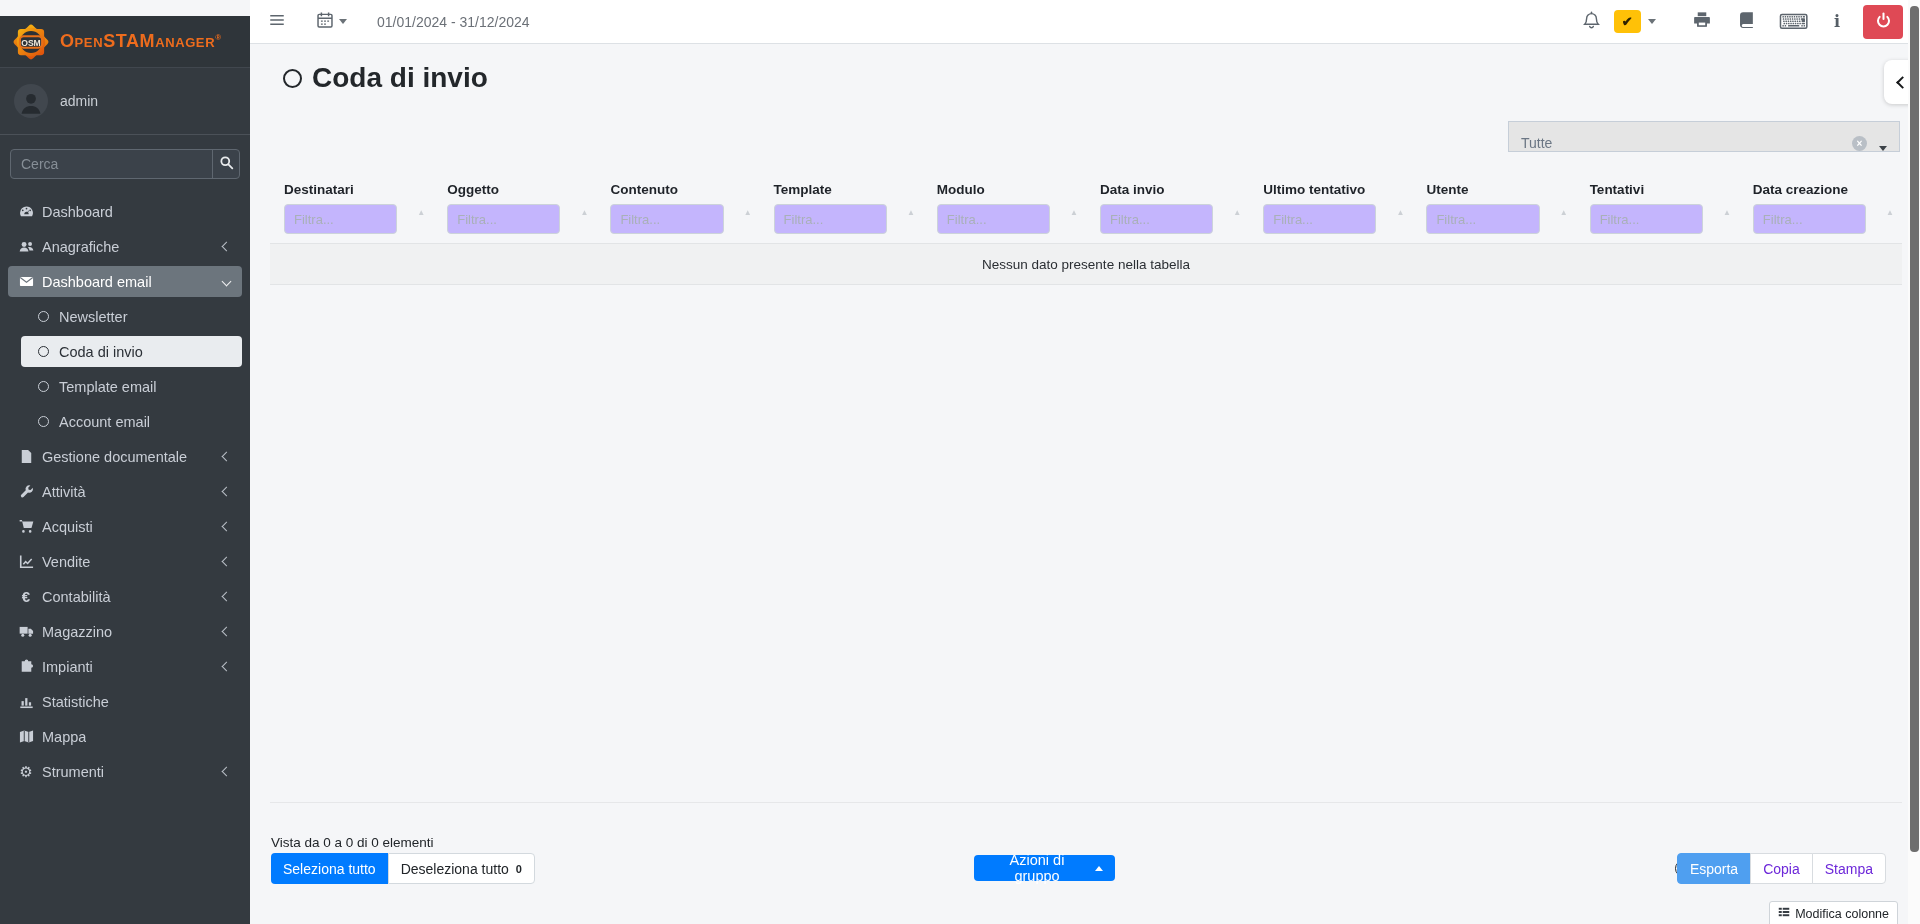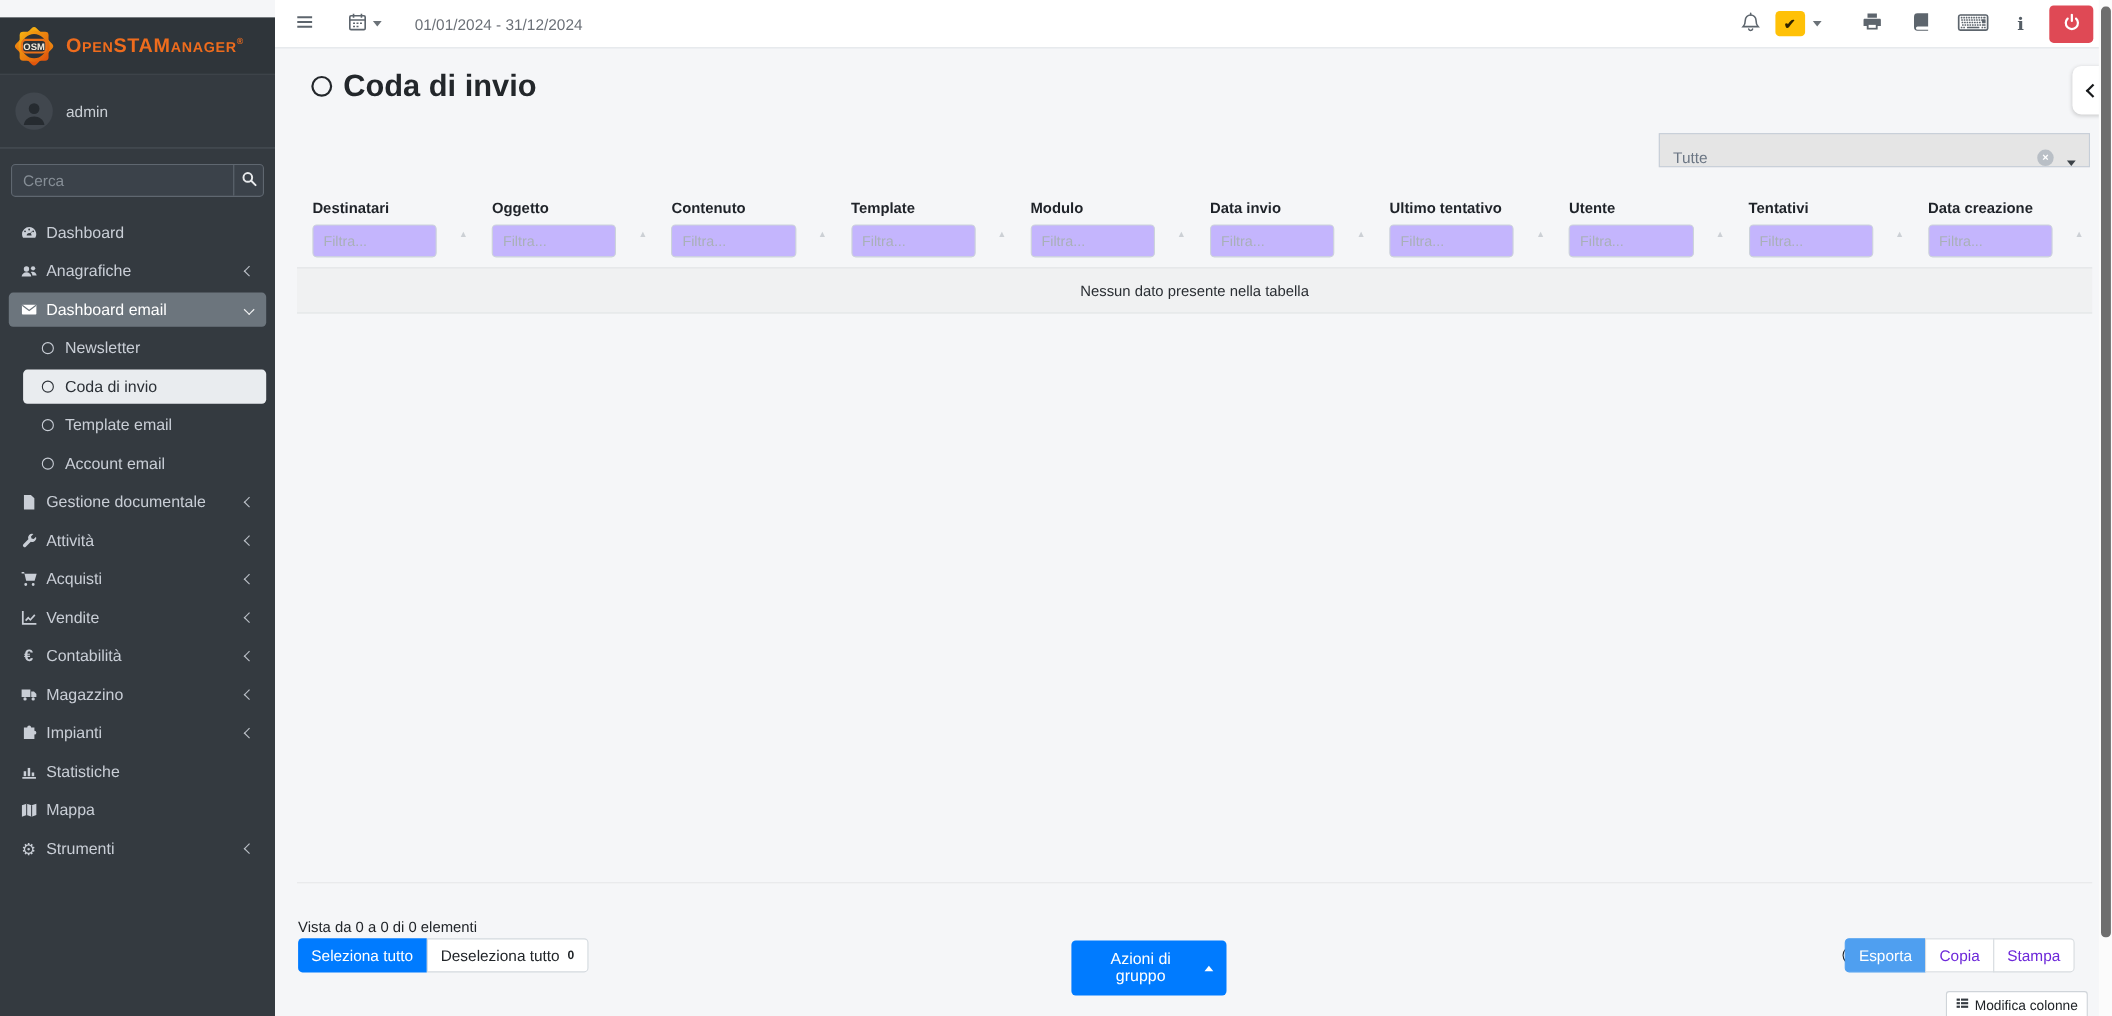--- a/index.html
+++ b/index.html
@@ -129,21 +129,21 @@
   .footer-info { position:absolute; top:791px; left:21px; font-size:13.5px; color:#212529; }
   .footer-row { position:absolute; top:809px; left:20px; right:22px; height:31px; }
   .btn { height:31px; border:none; font-size:14px; cursor:pointer; display:inline-flex;
     align-items:center; padding:0 12px; }
   .btn-blue { background:#007bff; color:#fff; }
   .btn-white { background:#fff; color:#212529; border:1px solid #d3d9de; }
   .left-group { position:absolute; left:1px; top:0; display:flex; }
   .left-group .btn:first-child { border-radius:4px 0 0 4px; }
   .left-group .btn:last-child { border-radius:0 4px 4px 0; }
   .count-badge { font-size:11px; font-weight:bold; margin-left:7px; }
-  .group-actions { position:absolute; left:704px; top:2px; width:141px; height:50px;
+  .group-actions { position:absolute; left:704px; top:2px; width:141px; height:26px;
     justify-content:flex-end; border-radius:4px; font-size:14.5px; }
   .caret-up { width:0; height:0; border-left:4.5px solid transparent;
     border-right:4.5px solid transparent; border-bottom:5.5px solid #fff;
     display:inline-block; margin-left:7px; }
   .help-circle { position:absolute; right:206px; top:7px; width:17px; height:17px;
     border:1.6px solid #212529; border-radius:50%; font-size:11px; font-weight:bold;
     color:#212529; text-align:center; line-height:14px; cursor:pointer; }
   .right-group { position:absolute; right:12px; top:0; display:flex; }
   .right-group .btn { border:1px solid #d8dce0; color:#6d28d9; background:#fff;
     margin-left:-1px; }

